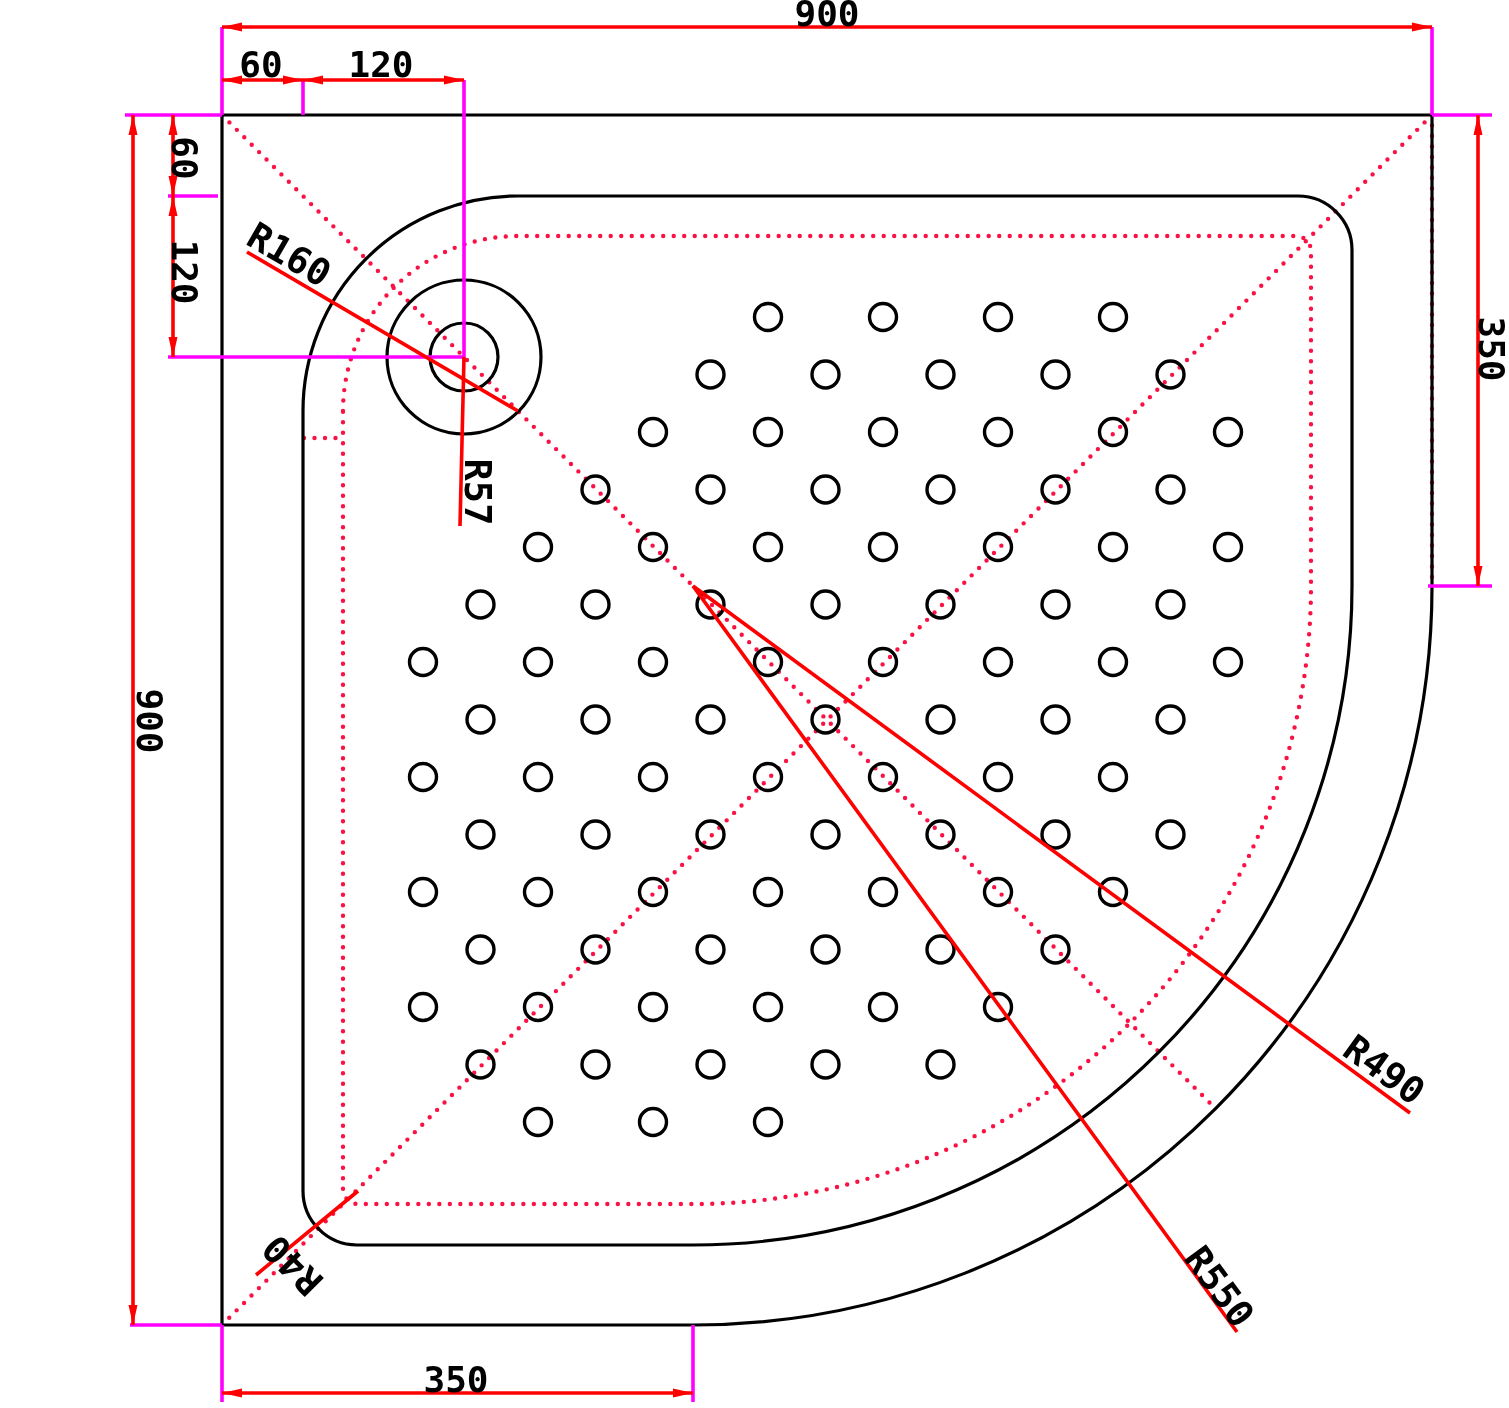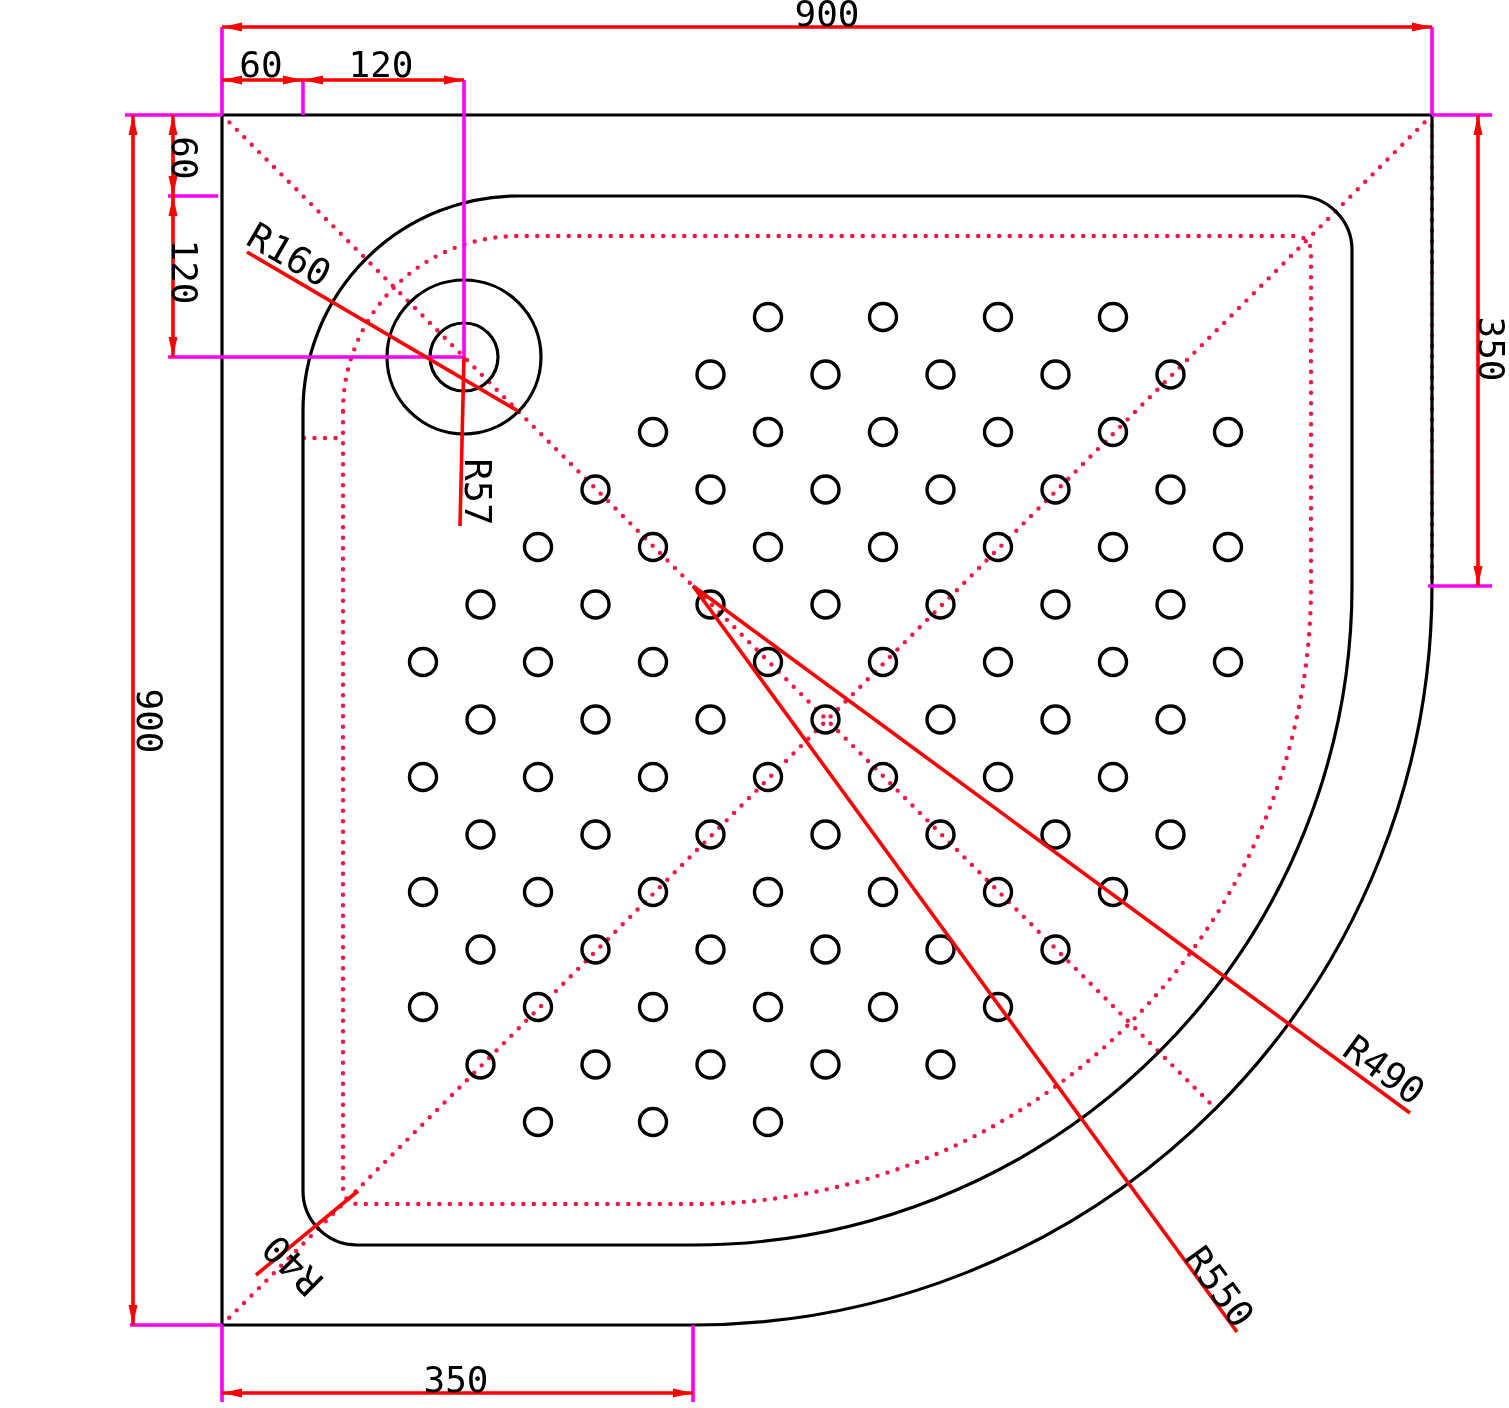--- a/index.html
+++ b/index.html
@@ -1,16 +1,16 @@
 <!DOCTYPE html>
 <html><head>
 <meta charset="utf-8">
 <style>
   html,body{margin:0;padding:0;background:#ffffff;}
-  .stage{position:relative;width:1509px;height:1408px;background:#ffffff;overflow:hidden;}
+  .stage{position:relative;width:1509px;height:1408px;background:#ffffff;overflow:hidden;font-weight:bold;}
   svg{display:block;}
   text{font-family:"DejaVu Sans Mono","Liberation Mono",monospace;fill:#000000;}
 </style>
 </head>
 <body>
 
 <div class="stage">
   <svg id="drawing" width="1509" height="1408" xmlns="http://www.w3.org/2000/svg" viewBox="0 0 1509 1408">
       <rect x="0" y="0" width="1509" height="1408" fill="#ffffff"></rect>
       <path d="M 343 411 A 175 175 0 0 1 518 236 H 1296 A 15 15 0 0 1 1311 251 V 586 A 618 618 0 0 1 693 1204 H 358 A 15 15 0 0 1 343 1189 Z" stroke="#f91243" stroke-width="4.4" stroke-dasharray="0 10.5" stroke-linecap="round" fill="none"></path>

